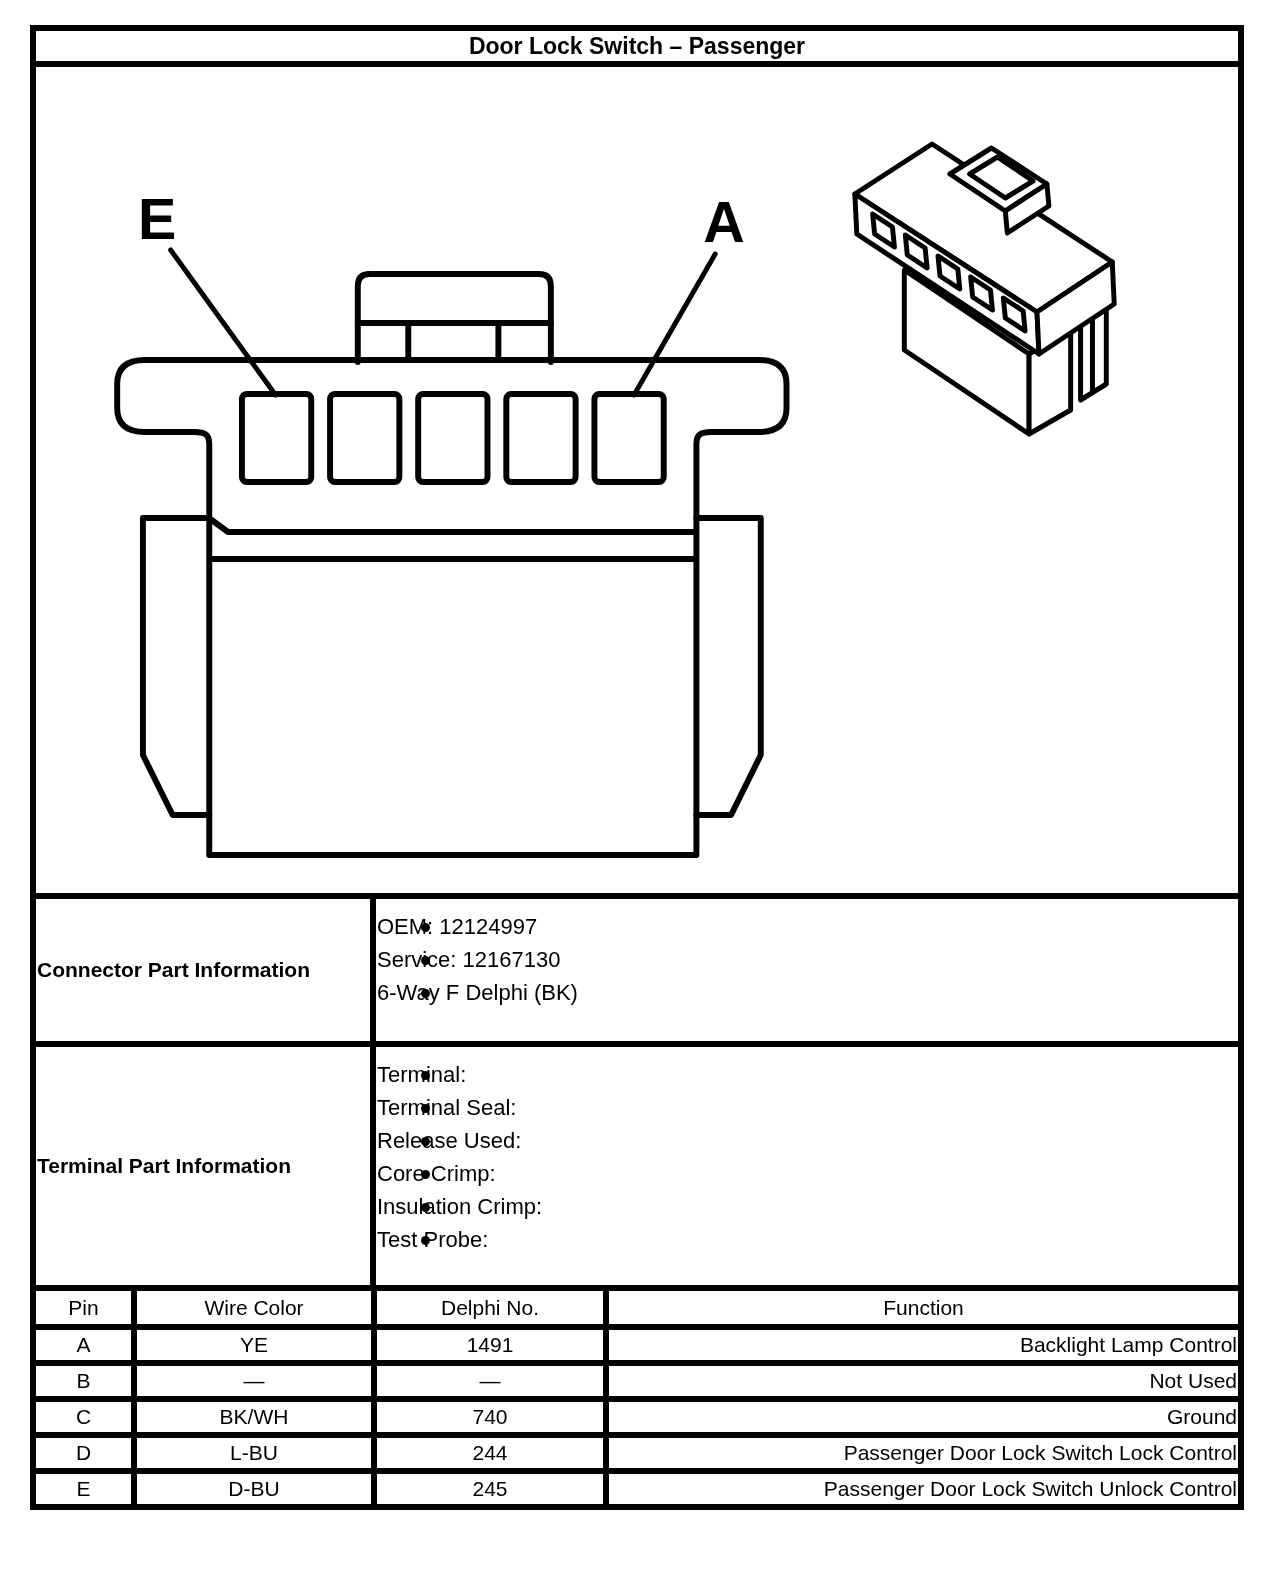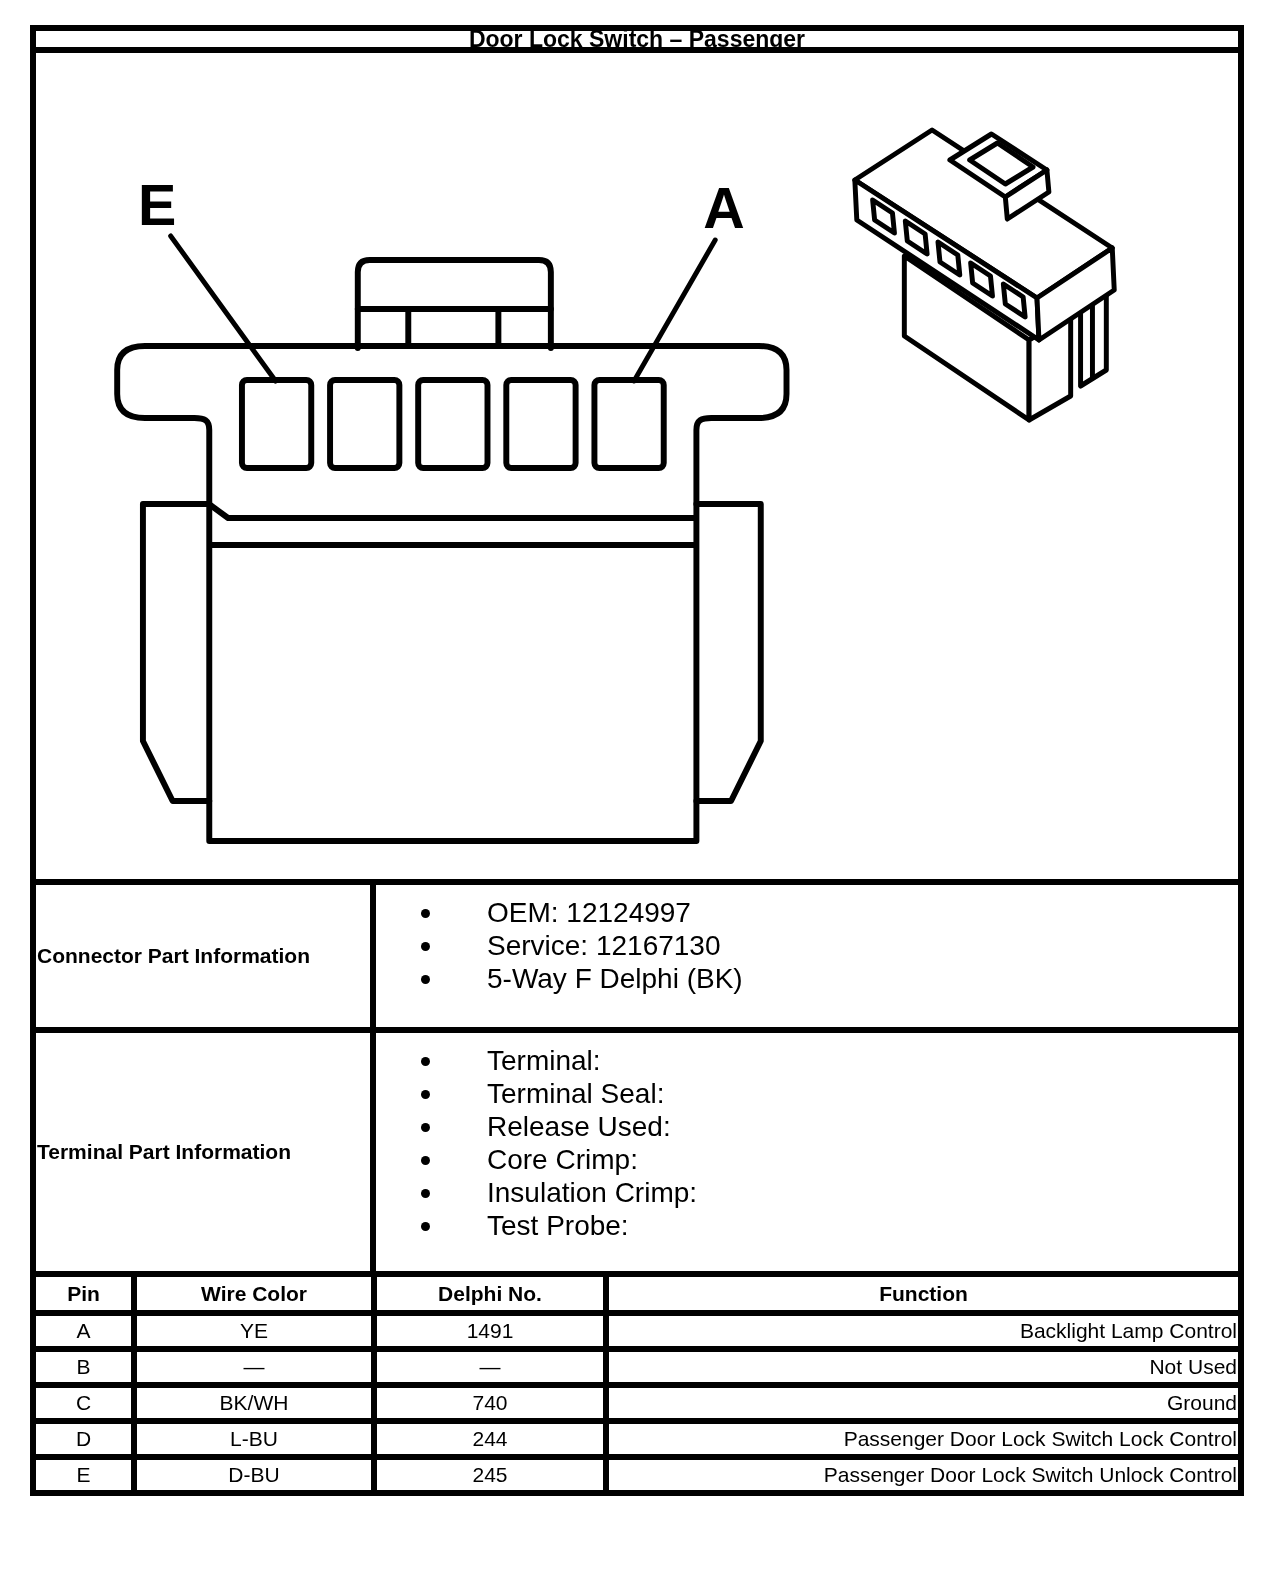--- a/index.html
+++ b/index.html
@@ -18,21 +18,21 @@
   }
   .page {
     position: absolute;
     left: 30px;
     top: 25px;
     width: 1214px;
   }
   .titlebar {
     box-sizing: border-box;
     border: 6px solid #000;
-    height: 28px;
+    height: 42px;
     display: flex;
     align-items: center;
     justify-content: center;
     font-size: 23px;
     font-weight: bold;
     letter-spacing: 0;
   }
   .diagram-cell {
     box-sizing: border-box;
     border: 6px solid #000;
@@ -69,38 +69,37 @@
   .info-content {
     vertical-align: top;
   }
   ul.bullets {
     list-style: none;
     margin: 10px 0 0 0;
     padding: 0;
   }
   ul.bullets li {
     position: relative;
-    padding-left: 110px;
     line-height: 33px;
-    font-size: 28px;
+    font-size: 22px;
   }
   ul.bullets li::before {
     content: "";
     position: absolute;
     left: 44px;
     top: 13px;
     width: 9px;
     height: 9px;
     border-radius: 50%;
     background: #000;
   }
   .row-connector { height: 148px; }
   .row-terminal { height: 244px; }
   table.pin-table th {
-    font-weight: bold;
+    font-weight: normal;
     height: 39px;
     margin-top: 39px;
   }
   table.pin-table td {
     height: 36px;
     text-align: center;
     vertical-align: middle;
   }
   table.pin-table td.fn {
     text-align: right;
@@ -217,21 +216,21 @@
     </div>
 
     <table class="grid info-table">
       <tbody>
           <tr class="row-connector">
         <td class="info-label">Connector Part Information</td>
         <td class="info-content">
           <ul class="bullets">
             <li>OEM: 12124997</li>
             <li>Service: 12167130</li>
-            <li>5-Way F Delphi (BK)</li>
+            <li>6-Way F Delphi (BK)</li>
           </ul>
         </td>
       </tr>
       <tr class="row-terminal">
         <td class="info-label">Terminal Part Information</td>
         <td class="info-content">
           <ul class="bullets">
             <li>Terminal:</li>
             <li>Terminal Seal:</li>
             <li>Release Used:</li>

